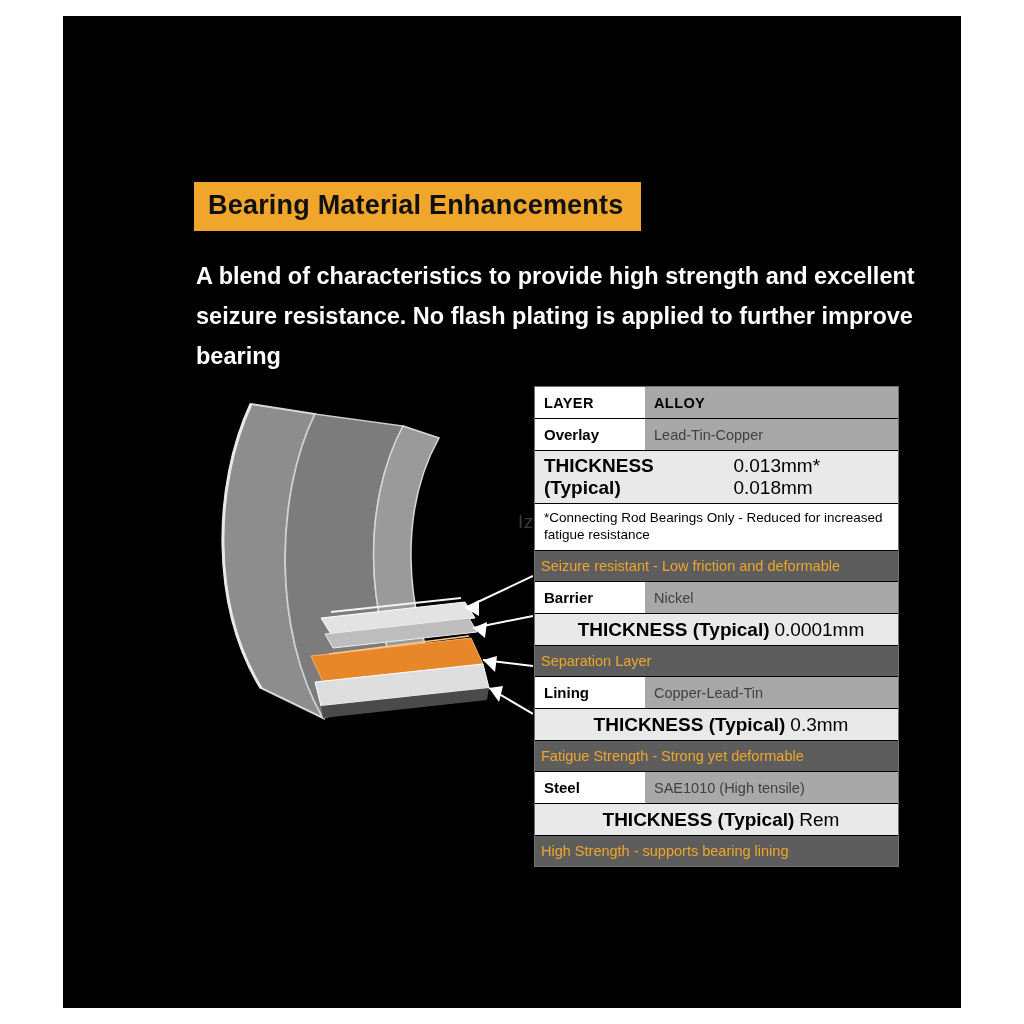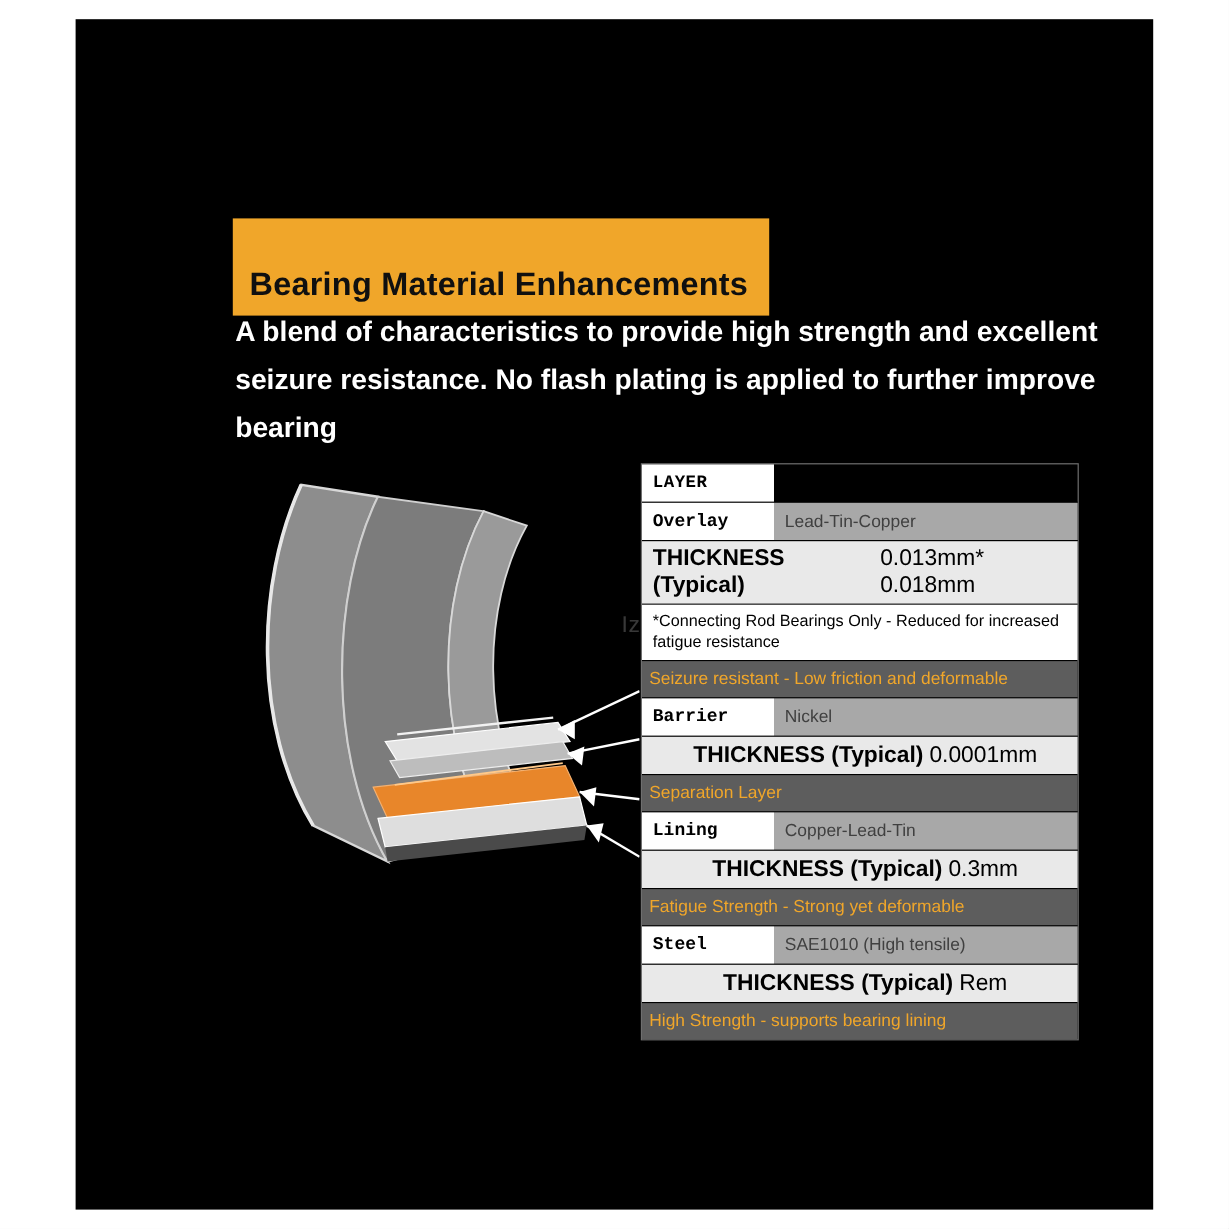--- a/index.html
+++ b/index.html
@@ -35,21 +35,20 @@
     top: 166px;
     background: #f0a62a;
     padding: 8px 18px 10px 14px;
   }
   .title-band .title-text {
     font-size: 27px;
     font-weight: bold;
     color: #101010;
     letter-spacing: 0.2px;
     white-space: nowrap;
-    margin-top: 32px;
   }
 
   .subtitle {
     position: absolute;
     left: 133px;
     top: 240px;
     width: 730px;
     color: #ffffff;
     font-size: 23.5px;
     line-height: 40px;
@@ -94,21 +93,20 @@
   .row:last-child { border-bottom: none; }
 
   .cell-label {
     width: 110px;
     flex: 0 0 110px;
     display: flex;
     align-items: center;
     padding: 4px 0 4px 9px;
     box-sizing: border-box;
     font-size: 14.5px;
-    font-family: Liberation Mono, monospace;
   }
   .cell-value {
     flex: 1 1 auto;
     display: flex;
     align-items: center;
     padding: 4px 0 4px 9px;
     box-sizing: border-box;
     font-size: 14.5px;
   }
 
@@ -239,20 +237,21 @@
         </g>
       </svg>
     </div>
 
     <div class="watermark">Izumo Auto</div>
 
     <div class="table">
 
       <div class="row header">
         <div class="cell-label">LAYER</div>
+        <div class="cell-value">ALLOY</div>
       </div>
 
       <div class="row layer">
         <div class="cell-label">Overlay</div>
         <div class="cell-value">Lead-Tin-Copper</div>
       </div>
 
       <div class="row thick">
         <div class="full">
           <b>THICKNESS (Typical)</b>

